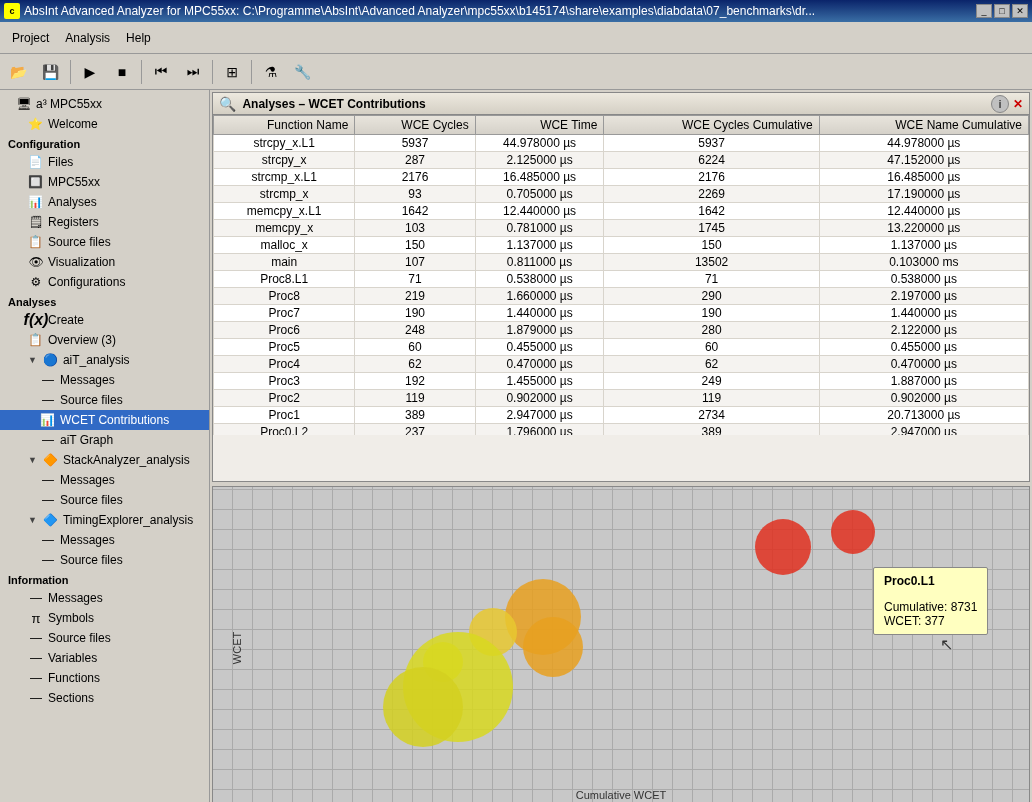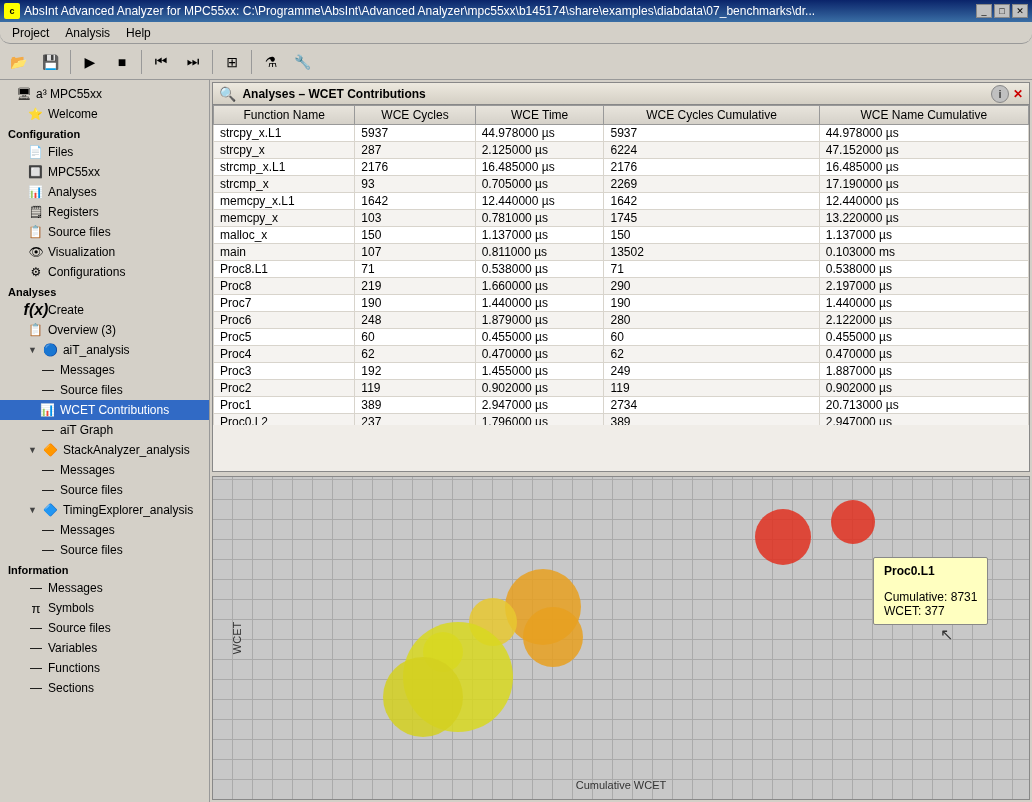--- a/index.html
+++ b/index.html
@@ -16,26 +16,25 @@
       font-size: 11px;
     }
     .title-bar-icon { width: 16px; height: 16px; margin-right: 4px; background: #ff0; border-radius: 2px; display: flex; align-items: center; justify-content: center; font-size: 9px; color: #000; font-weight: bold; }
     .title-bar-text { flex: 1; }
     .title-bar-buttons { display: flex; gap: 2px; }
     .title-bar-btn { width: 16px; height: 14px; background: #c0c0c0; border: 1px solid #888; display: flex; align-items: center; justify-content: center; font-size: 9px; cursor: pointer; color: #000; }
 
     
     .menu-bar {
       background: #d4d0c8;
-      height: 22px;
+      height: 32px;
       display: flex;
       align-items: center;
       padding: 0 4px;
       border-bottom: 1px solid #999;
-      border-radius: 10px;
     }
     .menu-item { padding: 2px 8px; cursor: pointer; font-size: 12px; }
 
     
     .toolbar {
       background: #d4d0c8;
       height: 36px;
       display: flex;
       align-items: center;
       padding: 2px 4px;
@@ -141,27 +140,27 @@
       width: 100%;
       border-collapse: collapse;
       font-size: 12px;
     }
     .data-table thead tr {
       background: linear-gradient(to bottom, #e8e4dc, #d4d0c8);
     }
     .data-table thead th {
       border: 1px solid #999;
       padding: 2px 6px;
-      text-align: center;
+      text-align: right;
       font-weight: normal;
       white-space: nowrap;
       cursor: pointer;
       margin-top: 8px;
     }
-    .data-table tbody tr { background: white; }
+    .data-table tbody tr { background: white; text-align: center; }
     .data-table tbody tr:nth-child(even) { background: #f5f3f0; }
     .data-table tbody td {
       border: 1px solid #d8d4cc;
       padding: 1px 6px;
       white-space: nowrap;
     }
 
     .table-scroll {
       overflow-y: auto;
       max-height: 320px;

